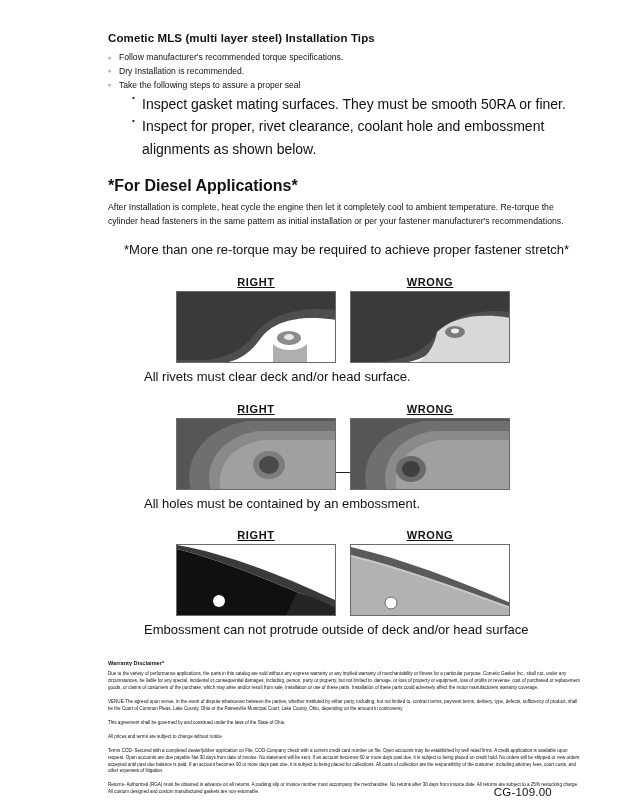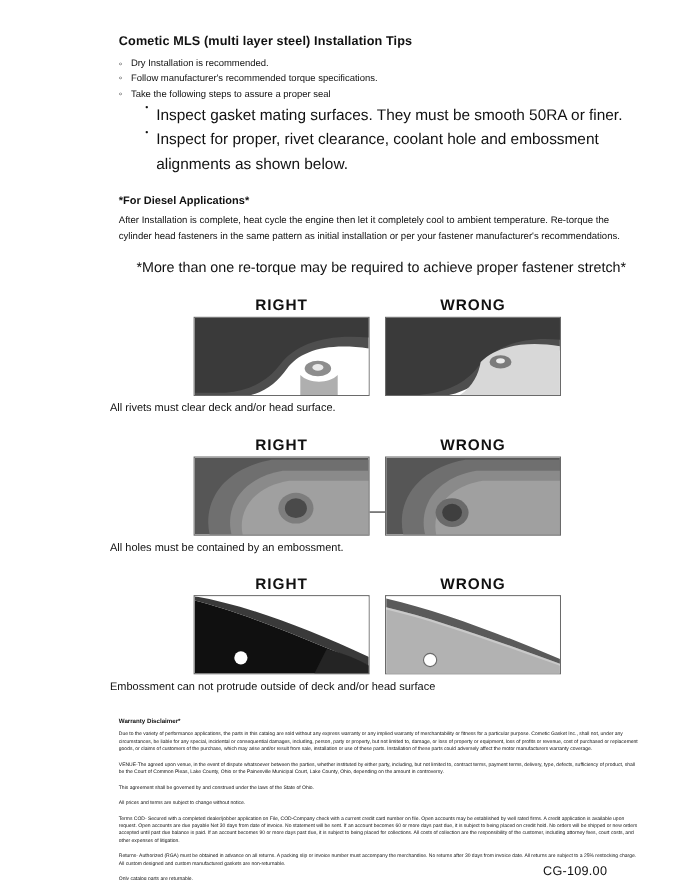--- a/index.html
+++ b/index.html
@@ -24,21 +24,21 @@
   }
 
   
   h1.title {
     font-size: 11.5px;
     font-weight: bold;
     margin: 8px 0 7px 72px;
     letter-spacing: 0.01em;
   }
   h2.subtitle {
-    font-size: 10px;
+    font-size: 16px;
     font-weight: bold;
     margin: 16px 0 6px 72px;
   }
   ul.bullets {
     list-style: none;
     margin: 0 0 0 72px;
     padding: 0;
   }
   ul.bullets > li {
     font-size: 8.6px;
@@ -87,36 +87,37 @@
   .figures { margin-top: 14px; }
 
   .fig-row {
     display: flex;
     gap: 14px;
     margin-left: 140px;
   }
   .fig-col { width: 160px; }
   .fig-label {
     text-align: center;
-    font-size: 14px;
+    font-size: 11px;
     font-weight: bold;
     letter-spacing: 0.06em;
     margin-bottom: 3px;
+    text-decoration: underline;
   }
   .fig-box {
     width: 160px;
     height: 72px;
     border: 1px solid #6a6a6a;
     overflow: hidden;
     position: relative;
     background: #ffffff;
   }
   .fig-caption {
-    font-size: 10px;
-    margin: 5px 0 0 64px;
+    font-size: 13px;
+    margin: 5px 0 0 108px;
     line-height: 1.35;
   }
 
   .fig-group { margin-bottom: 14px; }
 
   
   .callouts {
     position: absolute;
     left: 110px;
     width: 150px;
@@ -157,24 +158,24 @@
 </style>
 </head>
 <body>
 
 <div class="page">
 
   <h1 class="title">Cometic MLS (multi layer steel) Installation Tips</h1>
 
   <ul class="bullets">
     <li>
-      <span>Dry Installation is recommended.</span>
+      <span>Follow manufacturer's recommended torque specifications.</span>
     </li>
     <li>
-      <span>Follow manufacturer's recommended torque specifications.</span>
+      <span>Dry Installation is recommended.</span>
     </li>
     <li>
       <span>Take the following steps to assure a proper seal</span>
       <ul class="subbullets">
         <li>
           <span>Inspect gasket mating surfaces.  They must be smooth 50RA or finer.</span>
         </li>
         <li>
           <span>Inspect for proper, rivet clearance, coolant hole and embossment alignments as shown below.</span>
         </li>

